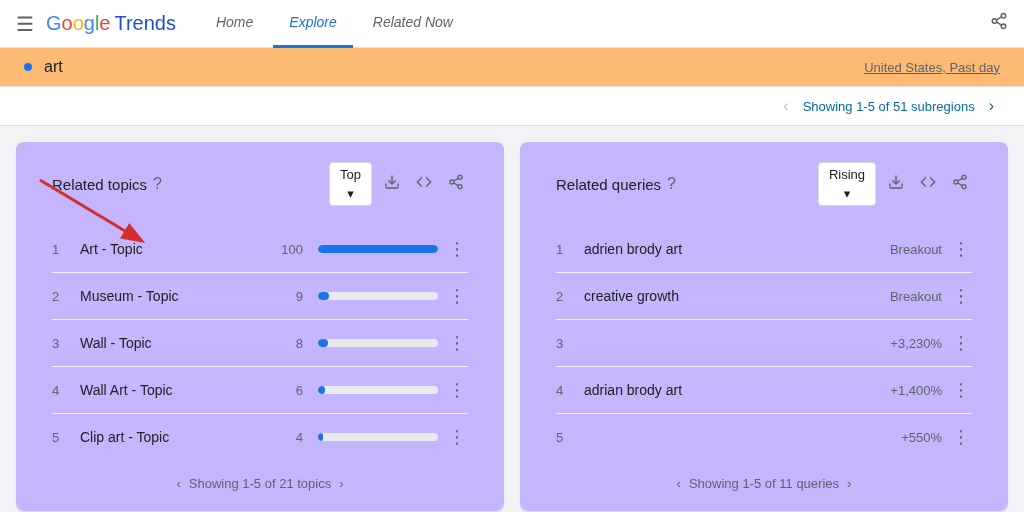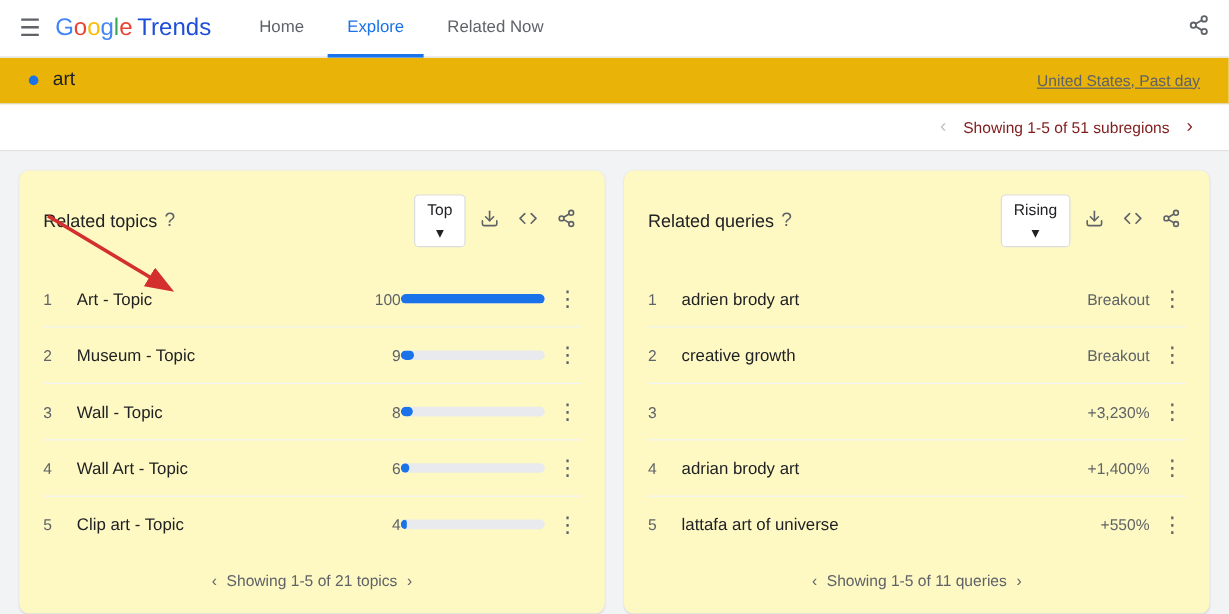--- a/index.html
+++ b/index.html
@@ -21,64 +21,65 @@
     .nav-item {
       padding: 14px 16px;
       font-size: 14px;
       color: #5f6368;
       cursor: pointer;
       text-decoration: none;
       height: 48px;
       display: flex;
       align-items: center;
       border-bottom: 3px solid transparent;
+      font-style: italic;
     }
     .nav-item.active { color: #1a73e8; border-bottom: 3px solid #1a73e8; font-weight: 500; }
     .header-share { margin-left: auto; color: #5f6368; cursor: pointer; font-size: 18px; }
 
     
     .search-bar {
-      background: #eab308;
+      background: #fdba74;
       padding: 10px 24px;
       display: flex;
       align-items: center;
       border-bottom: 1px solid #e0e0e0;
     }
     .search-dot { width: 8px; height: 8px; background: #1a73e8; border-radius: 50%; margin-right: 12px; }
     .search-term { font-size: 16px; color: #202124; flex: 1; }
     .search-location { font-size: 13px; color: #5f6368; margin-left: auto; text-decoration: underline; }
 
     
     .subregions-bar {
       background: #fff;
       padding: 8px 24px;
       display: flex;
       justify-content: flex-end;
       align-items: center;
       border-bottom: 1px solid #e0e0e0;
       margin-bottom: 16px;
     }
     .subregions-nav { display: flex; align-items: center; gap: 8px; font-size: 13px; color: #5f6368; }
-    .subregions-nav span { color: #7f1d1d; }
+    .subregions-nav span { color: #0369a1; }
     .nav-arrow { cursor: pointer; color: #5f6368; font-size: 16px; padding: 2px 6px; }
     .nav-arrow.disabled { color: #bdc1c6; }
 
     
     .main-content {
       padding: 0 16px 16px 16px;
       display: flex;
       gap: 16px;
     }
 
     
     .card {
-      background: #fef9c3;
+      background: #c4b5fd;
       border-radius: 8px;
       flex: 1;
-      padding: 20px 20px;
+      padding: 20px 36px;
       box-shadow: 0 1px 2px rgba(0,0,0,0.1);
     }
 
     .card-header {
       display: flex;
       align-items: center;
       margin-bottom: 20px;
     }
     .card-title { font-size: 15px; font-weight: 500; color: #202124; margin-right: 6px; }
     .help-icon { color: #5f6368; font-size: 16px; cursor: pointer; }
@@ -107,21 +108,21 @@
     
     .data-row {
       display: flex;
       align-items: center;
       padding: 10px 0;
       border-bottom: 1px solid #f1f3f4;
     }
     .data-row:last-child { border-bottom: none; }
     .row-num { width: 20px; font-size: 13px; color: #5f6368; flex-shrink: 0; }
     .row-label { flex: 1; font-size: 14px; color: #202124; margin-left: 8px; }
-    .row-value { font-size: 13px; color: #5f6368; margin-right: 0; min-width: 20px; text-align: right; }
+    .row-value { font-size: 13px; color: #5f6368; margin-right: 15px; min-width: 20px; text-align: right; }
     .bar-container { width: 120px; margin-right: 8px; }
     .bar-bg { height: 8px; background: #e8eaed; border-radius: 4px; overflow: hidden; }
     .bar-fill { height: 8px; background: #1a73e8; border-radius: 4px; }
     .more-icon { color: #5f6368; cursor: pointer; font-size: 18px; padding: 2px; }
 
     .row-status { font-size: 13px; color: #5f6368; margin-right: 8px; }
 
     
     .card-footer {
       display: flex;
@@ -344,21 +345,20 @@
     <span class="more-icon">⋮</span>
   </div>
         <div class="data-row">
     <span class="row-num">4</span>
     <span class="row-label">adrian brody art</span>
     <span class="row-status" style="margin-left:auto;">+1,400%</span>
     <span class="more-icon">⋮</span>
   </div>
         <div class="data-row">
     <span class="row-num">5</span>
-    <span class="row-label">lattafa art of universe</span>
     <span class="row-status" style="margin-left:auto;">+550%</span>
     <span class="more-icon">⋮</span>
   </div>
       </div>
 
     <div class="card-footer">
       <span class="footer-arrow">‹</span>
       <span>Showing 1-5 of 11 queries</span>
       <span class="footer-arrow">›</span>
     </div>

